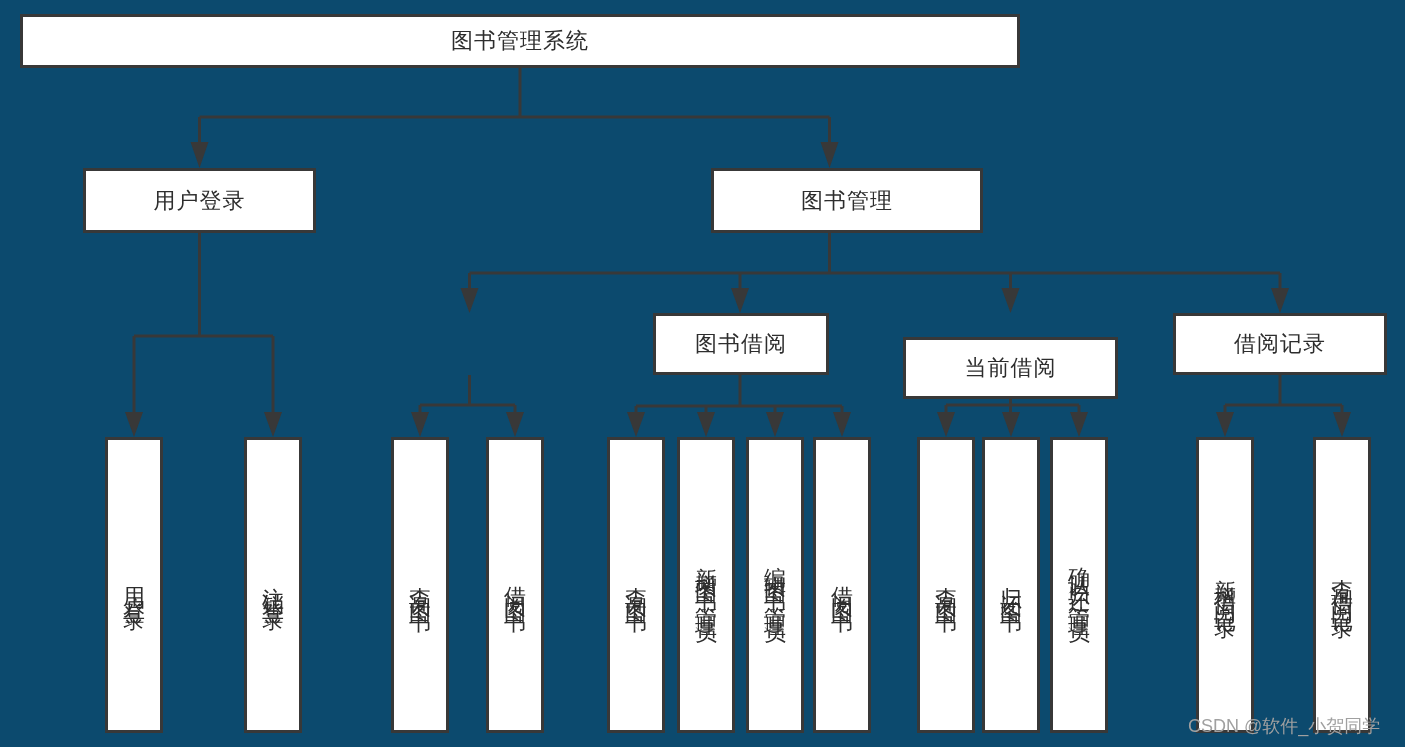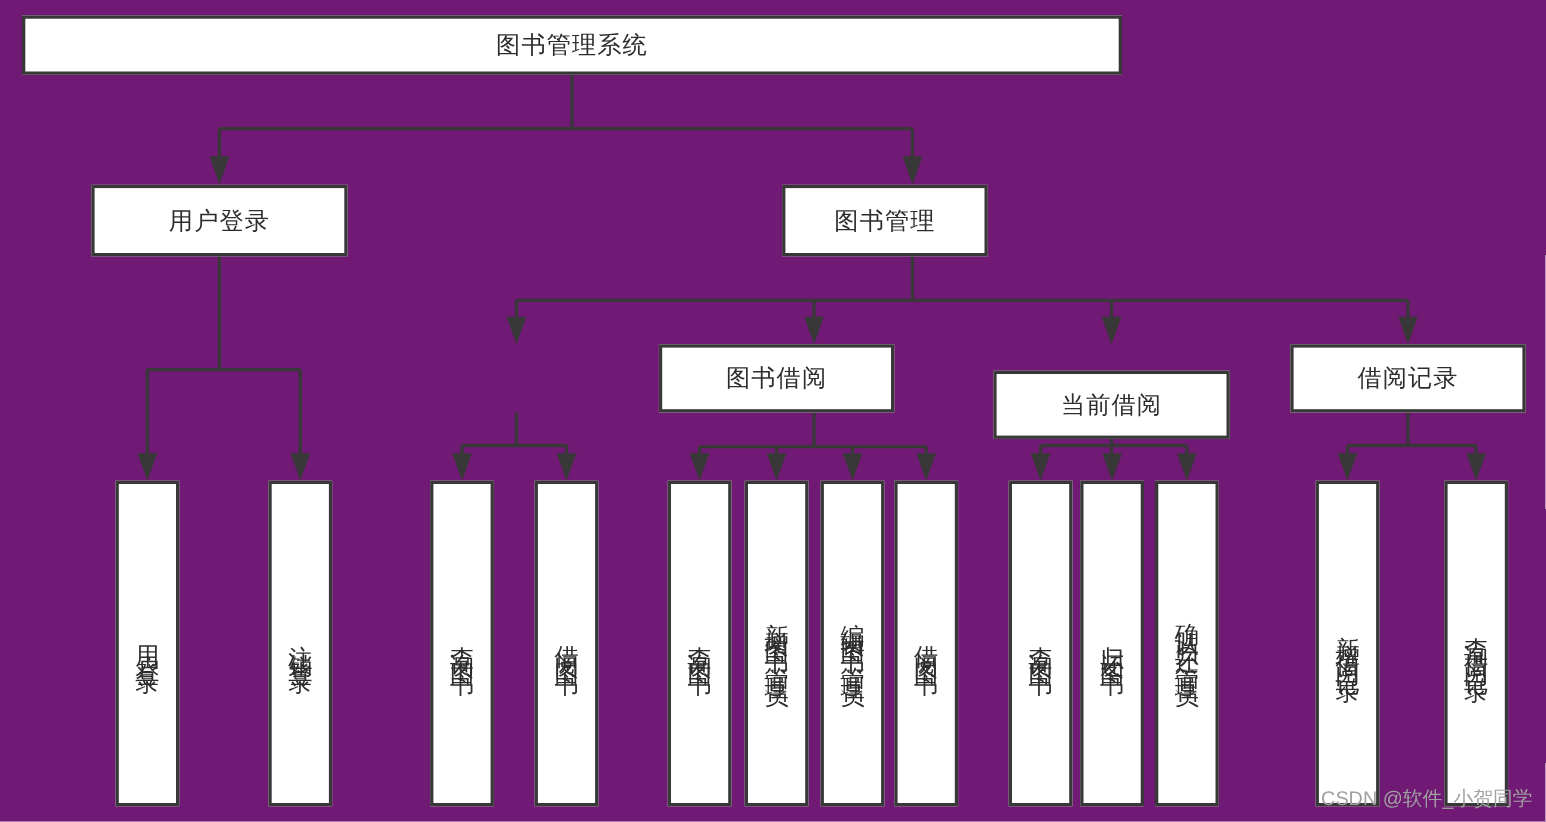--- a/index.html
+++ b/index.html
@@ -1,20 +1,20 @@
 <!DOCTYPE html>
 <html><head>
 <meta charset="utf-8">
 <style>
   html, body { margin: 0; padding: 0; background: #ffffff; }
   .canvas {
     position: relative;
     width: 1405px;
     height: 747px;
-    background: #701a75;
+    background: #0c4a6e;
     font-family: "Liberation Sans", sans-serif;
     color: #2d2d2d;
     overflow: hidden;
     text-align: right;
   }
   svg.connectors {
     position: absolute;
     left: 0; top: 0;
     width: 1405px; height: 747px;
   }
@@ -39,24 +39,24 @@
     font-size: 22px;
     letter-spacing: 8px;
     line-height: 1;
     white-space: nowrap;
     color: #2d2d2d;
   }
   
   #n-root            { left: 20px;   top: 14px;  width: 1000px; height: 54px; }
   
   #n-user-login      { left: 83px;   top: 168px; width: 233px;  height: 65px; }
-  #n-book-mgmt       { left: 711px;  top: 168px; width: 187px;  height: 65px; }
+  #n-book-mgmt       { left: 711px;  top: 168px; width: 272px;  height: 65px; }
   
   #n-new-book        { left: 363px;  top: 313px; width: 213px;  height: 62px; }
-  #n-book-borrow     { left: 599px;  top: 313px; width: 214px;  height: 62px; }
+  #n-book-borrow     { left: 653px;  top: 313px; width: 176px;  height: 62px; }
   #n-current-borrow  { left: 903px;  top: 313px; width: 215px;  height: 62px; margin-top: 24px; }
   #n-borrow-records  { left: 1173px; top: 313px; width: 214px;  height: 62px; }
   
   .leaf { top: 437px; width: 58px; height: 296px; }
   #n-leaf-login        { left: 105px; }
   #n-leaf-logout       { left: 244px; }
   #n-leaf-query1       { left: 391px; }
   #n-leaf-borrow1      { left: 486px; }
   #n-leaf-query2       { left: 607px; }
   #n-leaf-add-book     { left: 677px; }
@@ -69,21 +69,20 @@
   #n-leaf-query-record { left: 1313px; }
 
   .watermark {
     position: absolute;
     left: 1188px;
     top: 714px;
     font-size: 18px;
     color: #a0a0a0;
     white-space: nowrap;
     z-index: 5;
-    margin-left: 13px;
   }
 </style>
 </head>
 <body>
 
 <div class="canvas">
 
   <svg class="connectors" viewBox="0 0 1405 747" xmlns="http://www.w3.org/2000/svg">
     <g stroke="#383838" stroke-width="3" fill="none">
 

